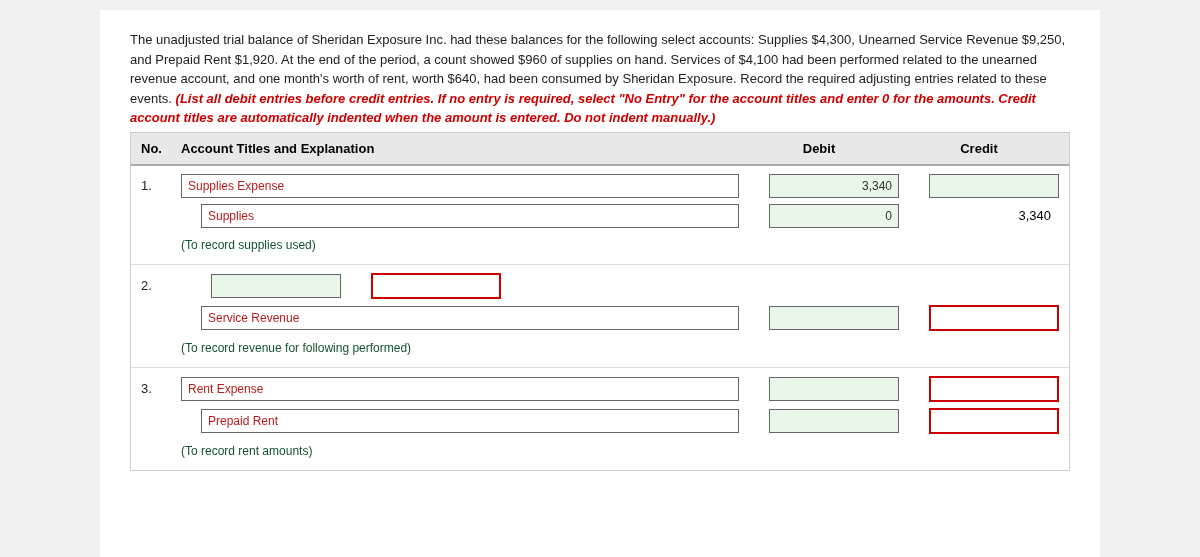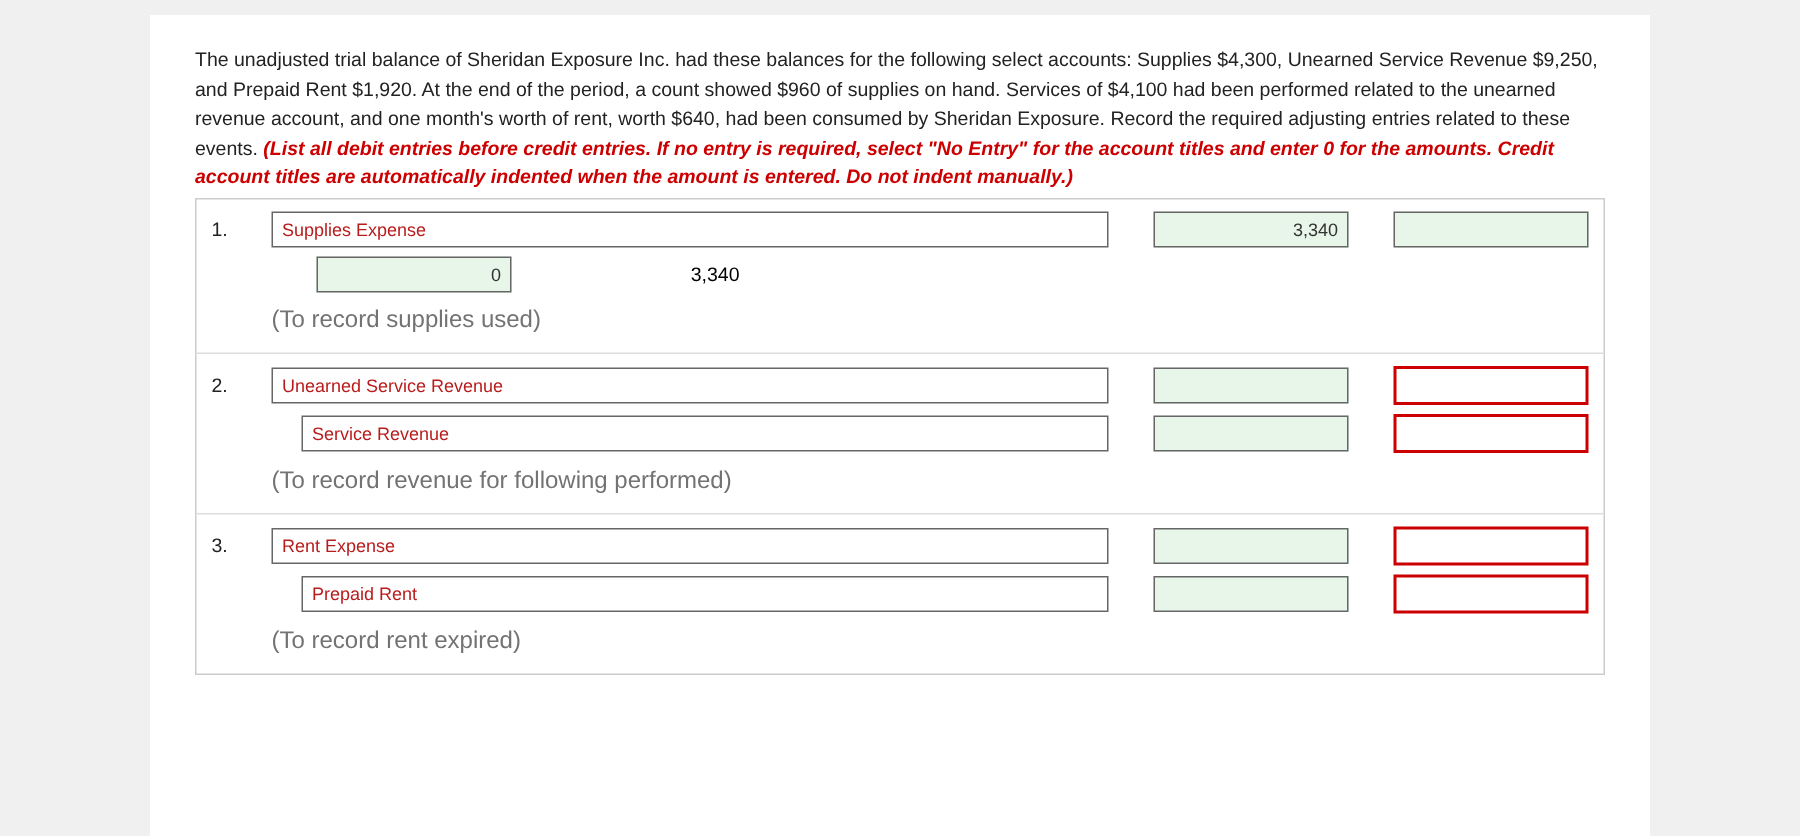--- a/index.html
+++ b/index.html
@@ -116,71 +116,77 @@
     }
     .amount-input.red-border {
       border: 2px solid #cc0000;
       background: #fff;
     }
     .amount-input.green-bg {
       background: #e8f5e9;
       border: 1px solid #666;
     }
     .note-text {
-      font-size: 16px;
-      color: #737373;
+      font-size: 12px;
+      color: #14532d;
       padding: 4px 0 4px 40px;
       font-style: normal;
     }
   </style>
 </head>
 <body>
 
 <div class="page-container">
   <p class="intro-text">
     <span>The unadjusted trial balance of Sheridan Exposure Inc. had these balances for the following select accounts: Supplies $4,300, Unearned Service Revenue $9,250, and Prepaid Rent $1,920. At the end of the period, a count showed $960 of supplies on hand. Services of $4,100 had been performed related to the unearned revenue account, and one month's worth of rent, worth $640, had been consumed by Sheridan Exposure. Record the required adjusting entries related to these events.</span>
     <span class="bold-red">(List all debit entries before credit entries. If no entry is required, select "No Entry" for the account titles and enter 0 for the amounts. Credit account titles are automatically indented when the amount is entered. Do not indent manually.)</span>
   </p>
 
   <div class="table-wrapper">
+    <div class="table-header">
+      <div class="col-no">No.</div>
+      <div class="col-account">Account Titles and Explanation</div>
+      <div class="col-debit">Debit</div>
+      <div class="col-credit">Credit</div>
+    </div>
 
     <div class="entry-group">
 
       <div class="entry-row">
         <div class="col-no-cell">1.</div>
         <div class="col-account-cell">
           <input class="account-input" type="text" value="Supplies Expense" readonly="" style="">
         </div>
         <div class="col-debit-cell">
           <input class="amount-input green-bg" type="text" value="3,340" readonly="" style="">
         </div>
         <div class="col-credit-cell">
           <input class="amount-input green-bg" type="text" value="" readonly="" style="">
         </div>
       </div>
 
       <div class="entry-row indented">
         <div class="col-no-cell"></div>
+        <div class="col-account-cell" style="padding-left:20px;">
+          <input class="account-input" type="text" value="Supplies" readonly="" style="">
+        </div>
         <div class="col-debit-cell">
           <input class="amount-input green-bg" type="text" value="0" readonly="" style="">
         </div>
         <div class="col-credit-cell">
           <span style="margin-right:8px; font-size:13px;">3,340</span>
         </div>
       </div>
       <div class="note-text">(To record supplies used)</div>
     </div>
 
     <div class="entry-group">
 
       <div class="entry-row">
         <div class="col-no-cell">2.</div>
-        <div class="col-account-cell">
-          <input class="account-input" type="text" value="Unearned Service Revenue" readonly="" style="">
-        </div>
         <div class="col-debit-cell">
           <input class="amount-input green-bg" type="text" value="" style="">
         </div>
         <div class="col-credit-cell">
           <input class="amount-input red-border" type="text" value="" style="">
         </div>
       </div>
 
       <div class="entry-row">
         <div class="col-no-cell"></div>
@@ -217,17 +223,17 @@
         <div class="col-account-cell" style="padding-left:20px;">
           <input class="account-input" type="text" value="Prepaid Rent" readonly="" style="">
         </div>
         <div class="col-debit-cell">
           <input class="amount-input green-bg" type="text" value="" style="">
         </div>
         <div class="col-credit-cell">
           <input class="amount-input red-border" type="text" value="" style="">
         </div>
       </div>
-      <div class="note-text">(To record rent expired)</div>
+      <div class="note-text">(To record rent amounts)</div>
     </div>
 
   </div>
 </div>
 
 </body></html>

